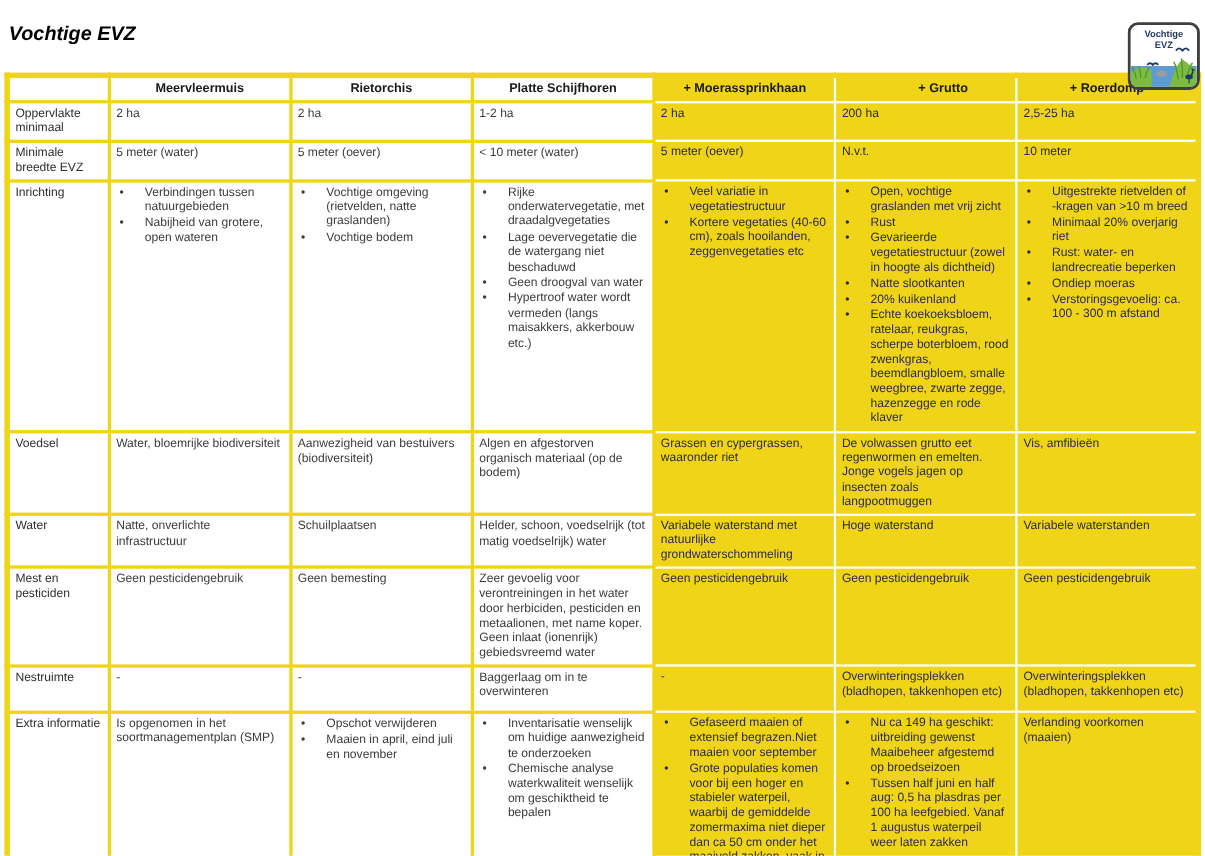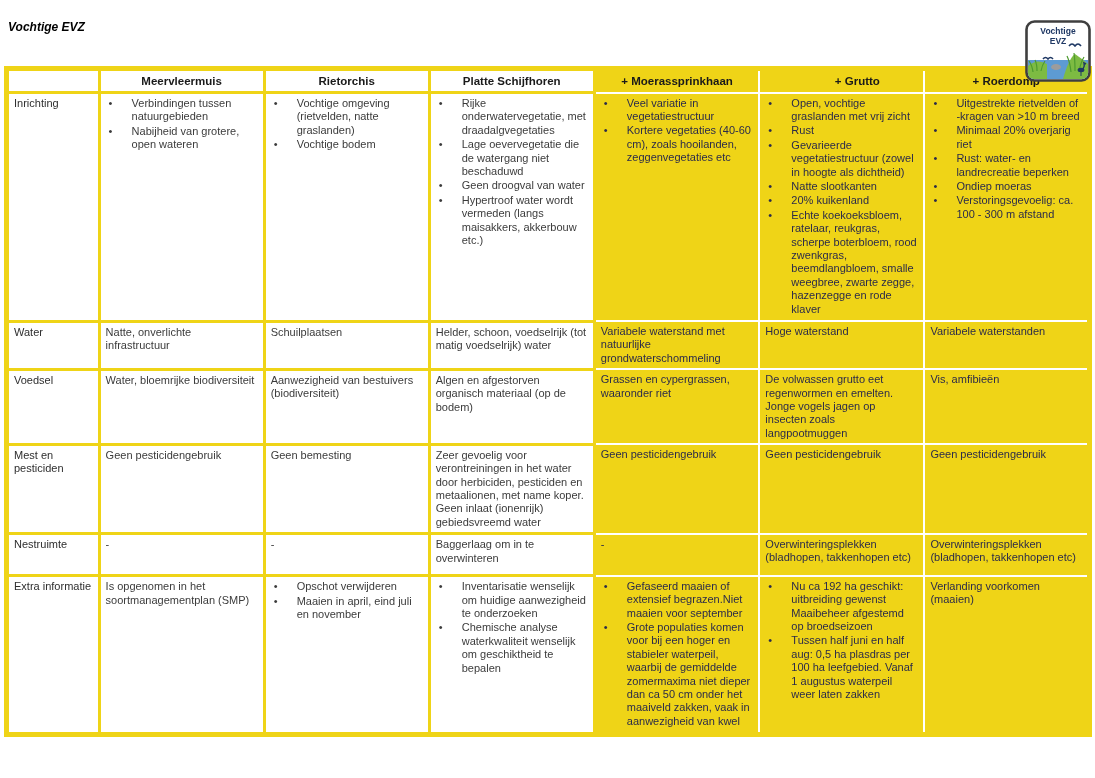--- a/index.html
+++ b/index.html
@@ -11,21 +11,21 @@
   *{box-sizing:border-box;}
   html,body{margin:0;padding:0;}
   body{
     width:1095px;height:778px;background:#ffffff;
     font-family:"Liberation Sans", sans-serif;
     overflow:hidden;position:relative;
   }
   .page-header{position:relative;height:66px;}
   .page-title{
     position:absolute;left:8px;top:20px;margin:0;
-    font-size:12px;font-weight:bold;font-style:italic;color:#000;
+    font-size:18px;font-weight:bold;font-style:italic;color:#000;
   }
   .logo{position:absolute;right:4px;top:20px;width:66px;height:62px;}
   table.evz{
     border-collapse:collapse;table-layout:fixed;
     margin-left:4px;width:1088px;
     border:5px solid var(--yellow);
   }
   td,th{
     vertical-align:top;text-align:left;
     padding:3px 5px;font-size:11px;line-height:1.22;
@@ -88,20 +88,38 @@
         <th class="w" style="width: 92px;"></th>
         <th class="w hdr" style="width: 164px; height: 22px;">Meervleermuis</th>
         <th class="w hdr" style="width: 164px; height: 22px;">Rietorchis</th>
         <th class="w hdr" style="width: 164px; height: 22px;">Platte Schijfhoren</th>
         <th class="y hdr" style="width: 164px; height: 22px;">+ Moerassprinkhaan</th>
         <th class="y hdr" style="width: 164px; height: 22px; padding-left: 36px;">+ Grutto</th>
         <th class="y hdr" style="width: 164px; height: 22px;">+ Roerdomp</th>
       </tr>
     </thead>
   <tbody id="table-body">
+      <tr style="height: 30px;">
+        <td class="w label">Oppervlakte minimaal</td>
+        <td class="w">2 ha</td>
+        <td class="w">2 ha</td>
+        <td class="w">1-2 ha</td>
+        <td class="y">2 ha</td>
+        <td class="y">200 ha</td>
+        <td class="y">2,5-25 ha</td>
+      </tr>
+      <tr style="height: 32px;">
+        <td class="w label">Minimale breedte EVZ</td>
+        <td class="w">5 meter (water)</td>
+        <td class="w">5 meter (oever)</td>
+        <td class="w">&lt; 10 meter (water)</td>
+        <td class="y">5 meter (oever)</td>
+        <td class="y">N.v.t.</td>
+        <td class="y">10 meter</td>
+      </tr>
       <tr style="height: 206px;">
         <td class="w label">Inrichting</td>
         <td class="w">
           <div class="b">
             <span class="d">•</span>
             <span class="t">Verbindingen tussen natuurgebieden</span>
           </div>
           <div class="b">
             <span class="d">•</span>
             <span class="t">Nabijheid van grotere, open wateren</span>
@@ -186,39 +204,39 @@
           </div>
           <div class="b">
             <span class="d">•</span>
             <span class="t">Ondiep moeras</span>
           </div>
           <div class="b">
             <span class="d">•</span>
             <span class="t">Verstoringsgevoelig: ca. 100 - 300 m afstand</span>
           </div>
         </td>
+      </tr>
+      <tr style="height: 56px;">
+        <td class="w label">Voedsel</td>
+        <td class="w">Water, bloemrijke biodiversiteit</td>
+        <td class="w">Aanwezigheid van bestuivers (biodiversiteit)</td>
+        <td class="w">Algen en afgestorven organisch materiaal (op de bodem)</td>
+        <td class="y">Grassen en cypergrassen, waaronder riet</td>
+        <td class="y">De volwassen grutto eet regenwormen en emelten. Jonge vogels jagen op insecten zoals langpootmuggen</td>
+        <td class="y">Vis, amfibieën</td>
       </tr>
       <tr style="height: 42px;">
         <td class="w label">Water</td>
         <td class="w">Natte, onverlichte infrastructuur</td>
         <td class="w">Schuilplaatsen</td>
         <td class="w">Helder, schoon, voedselrijk (tot matig voedselrijk) water</td>
         <td class="y">Variabele waterstand met natuurlijke grondwaterschommeling</td>
         <td class="y">Hoge waterstand</td>
         <td class="y">Variabele waterstanden</td>
       </tr>
-      <tr style="height: 56px;">
-        <td class="w label">Voedsel</td>
-        <td class="w">Water, bloemrijke biodiversiteit</td>
-        <td class="w">Aanwezigheid van bestuivers (biodiversiteit)</td>
-        <td class="w">Algen en afgestorven organisch materiaal (op de bodem)</td>
-        <td class="y">Grassen en cypergrassen, waaronder riet</td>
-        <td class="y">De volwassen grutto eet regenwormen en emelten. Jonge vogels jagen op insecten zoals langpootmuggen</td>
-        <td class="y">Vis, amfibieën</td>
-      </tr>
       <tr style="height: 80px;">
         <td class="w label">Mest en pesticiden</td>
         <td class="w">Geen pesticidengebruik</td>
         <td class="w">Geen bemesting</td>
         <td class="w">Zeer gevoelig voor verontreiningen in het water door herbiciden, pesticiden en metaalionen, met name koper. Geen inlaat (ionenrijk) gebiedsvreemd water</td>
         <td class="y">Geen pesticidengebruik</td>
         <td class="y">Geen pesticidengebruik</td>
         <td class="y">Geen pesticidengebruik</td>
       </tr>
       <tr style="height: 42px; margin-top: 40px;">
@@ -259,21 +277,21 @@
             <span class="t">Gefaseerd maaien of extensief begrazen.Niet maaien voor september</span>
           </div>
           <div class="b">
             <span class="d">•</span>
             <span class="t">Grote populaties komen voor bij een hoger en stabieler waterpeil, waarbij de gemiddelde zomermaxima niet dieper dan ca 50 cm onder het maaiveld zakken, vaak in aanwezigheid van kwel</span>
           </div>
         </td>
         <td class="y">
           <div class="b">
             <span class="d">•</span>
-            <span class="t">Nu ca 192 ha geschikt: uitbreiding gewenst Maaibeheer afgestemd op broedseizoen</span>
+            <span class="t">Nu ca 149 ha geschikt: uitbreiding gewenst Maaibeheer afgestemd op broedseizoen</span>
           </div>
           <div class="b">
             <span class="d">•</span>
             <span class="t">Tussen half juni en half aug: 0,5 ha plasdras per 100 ha leefgebied. Vanaf 1 augustus waterpeil weer laten zakken</span>
           </div>
         </td>
         <td class="y">Verlanding voorkomen (maaien)</td>
       </tr>
     </tbody>
 </table>

